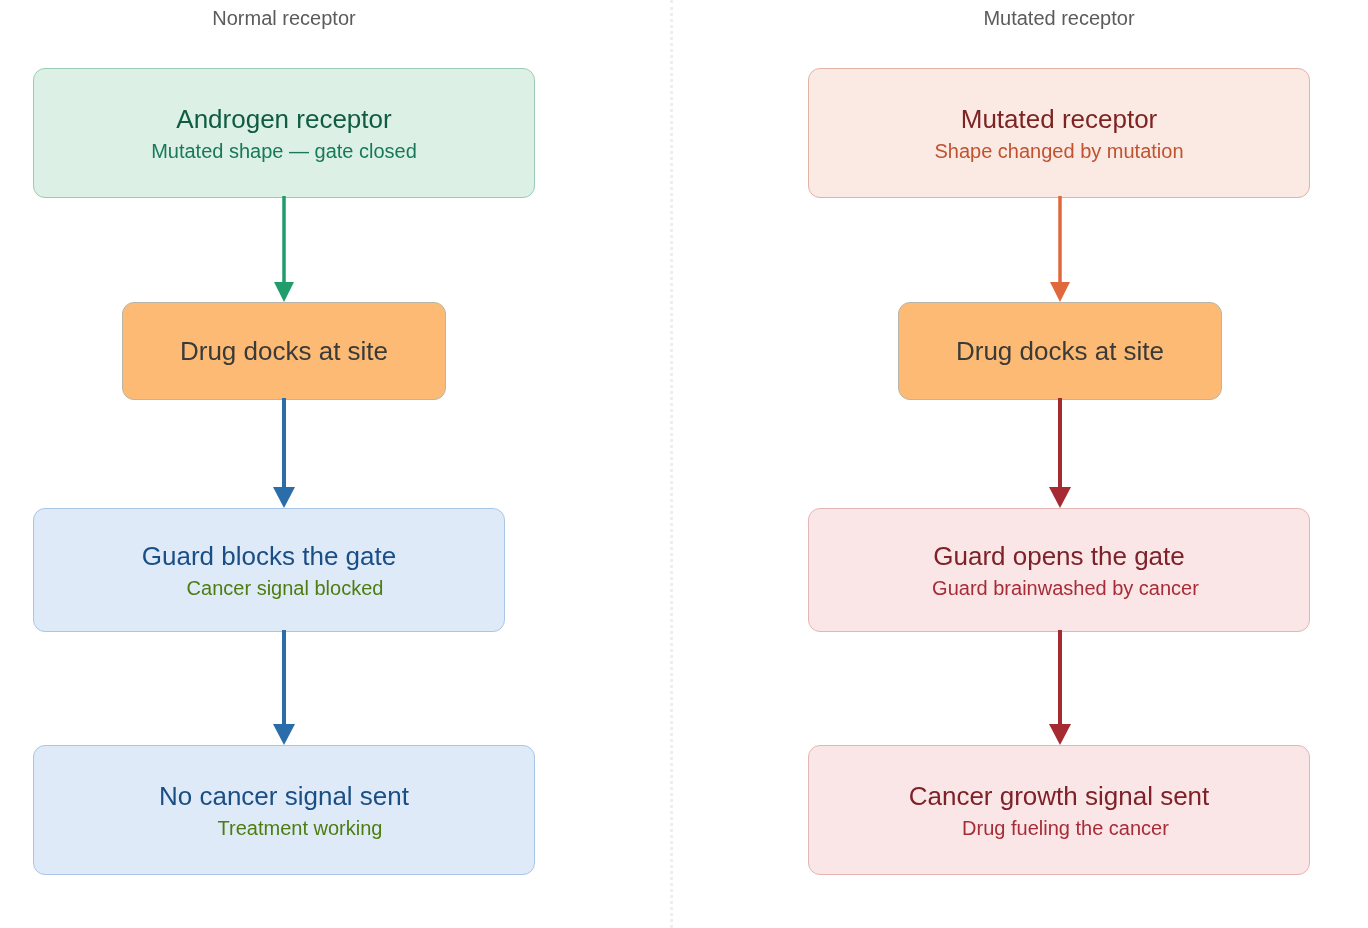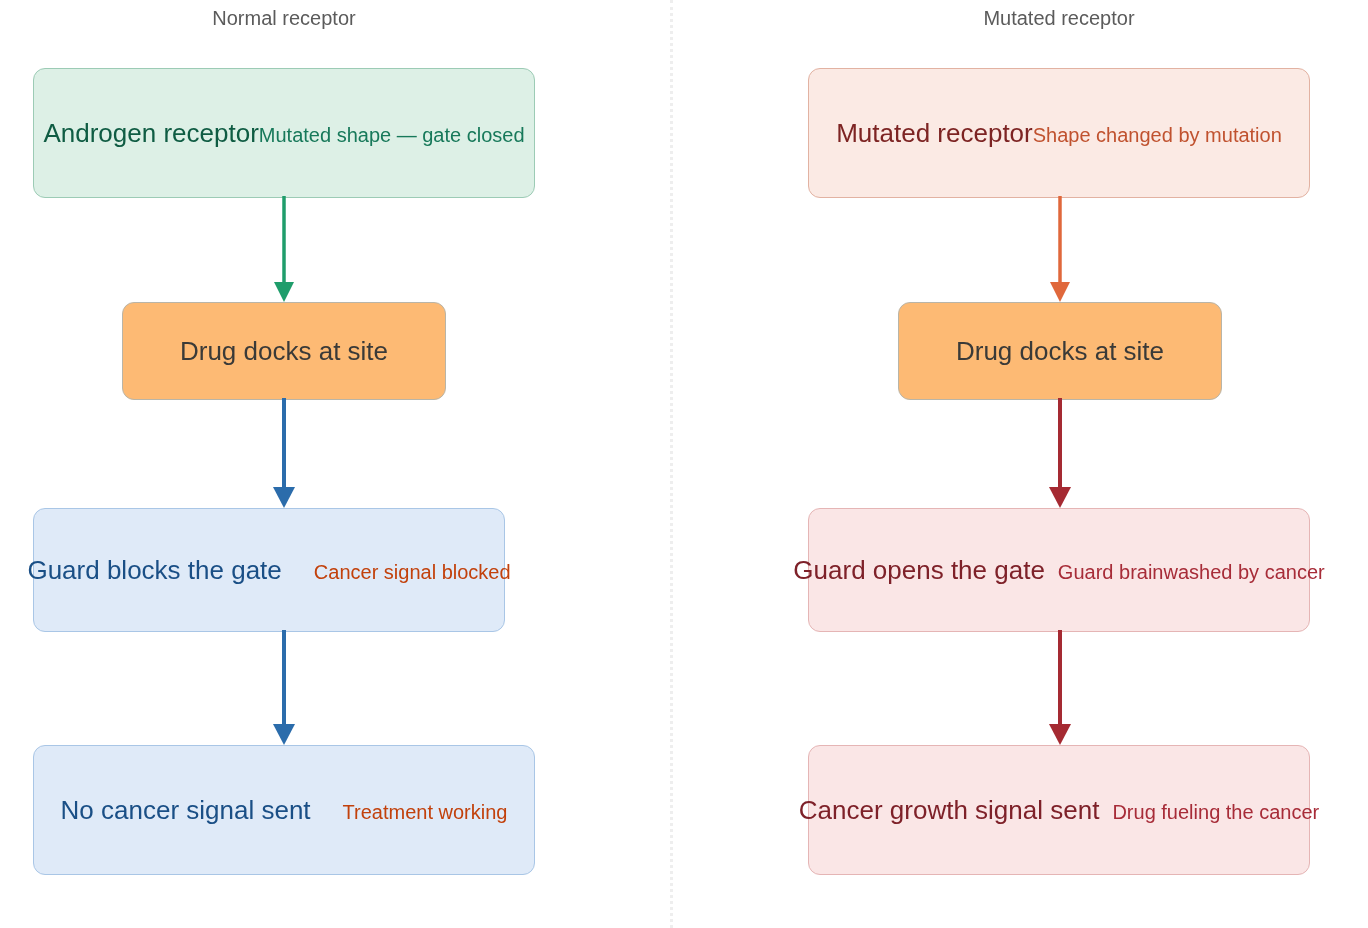--- a/index.html
+++ b/index.html
@@ -44,21 +44,21 @@
   }
 
   
   .node {
     position: absolute;
     box-sizing: border-box;
     border-radius: 12px;
     border-style: solid;
     border-width: 1.5px;
     display: flex;
-    flex-direction: row;
+    flex-direction: column;
     align-items: center;
     justify-content: center;
     text-align: center;
   }
   .node .title {
     font-size: 26px;
     line-height: 32px;
     white-space: nowrap;
   }
   .node .subtitle {
@@ -83,21 +83,21 @@
     border-color: #b9b5a8;
   }
   .n-neutral .title { color: #3a3a38; }
 
   
   .n-blue {
     background: #dfeaf8;
     border-color: #a9c6e6;
   }
   .n-blue .title    { color: #1a4f86; }
-  .n-blue .subtitle { color: #c2410c; margin-left: 32px; }
+  .n-blue .subtitle { color: #4d7c0f; margin-left: 32px; }
 
   
   .n-peach {
     background: #fbeae4;
     border-color: #e2b2a2;
   }
   .n-peach .title    { color: #7d2423; }
   .n-peach .subtitle { color: #c0522f; }
 
   

